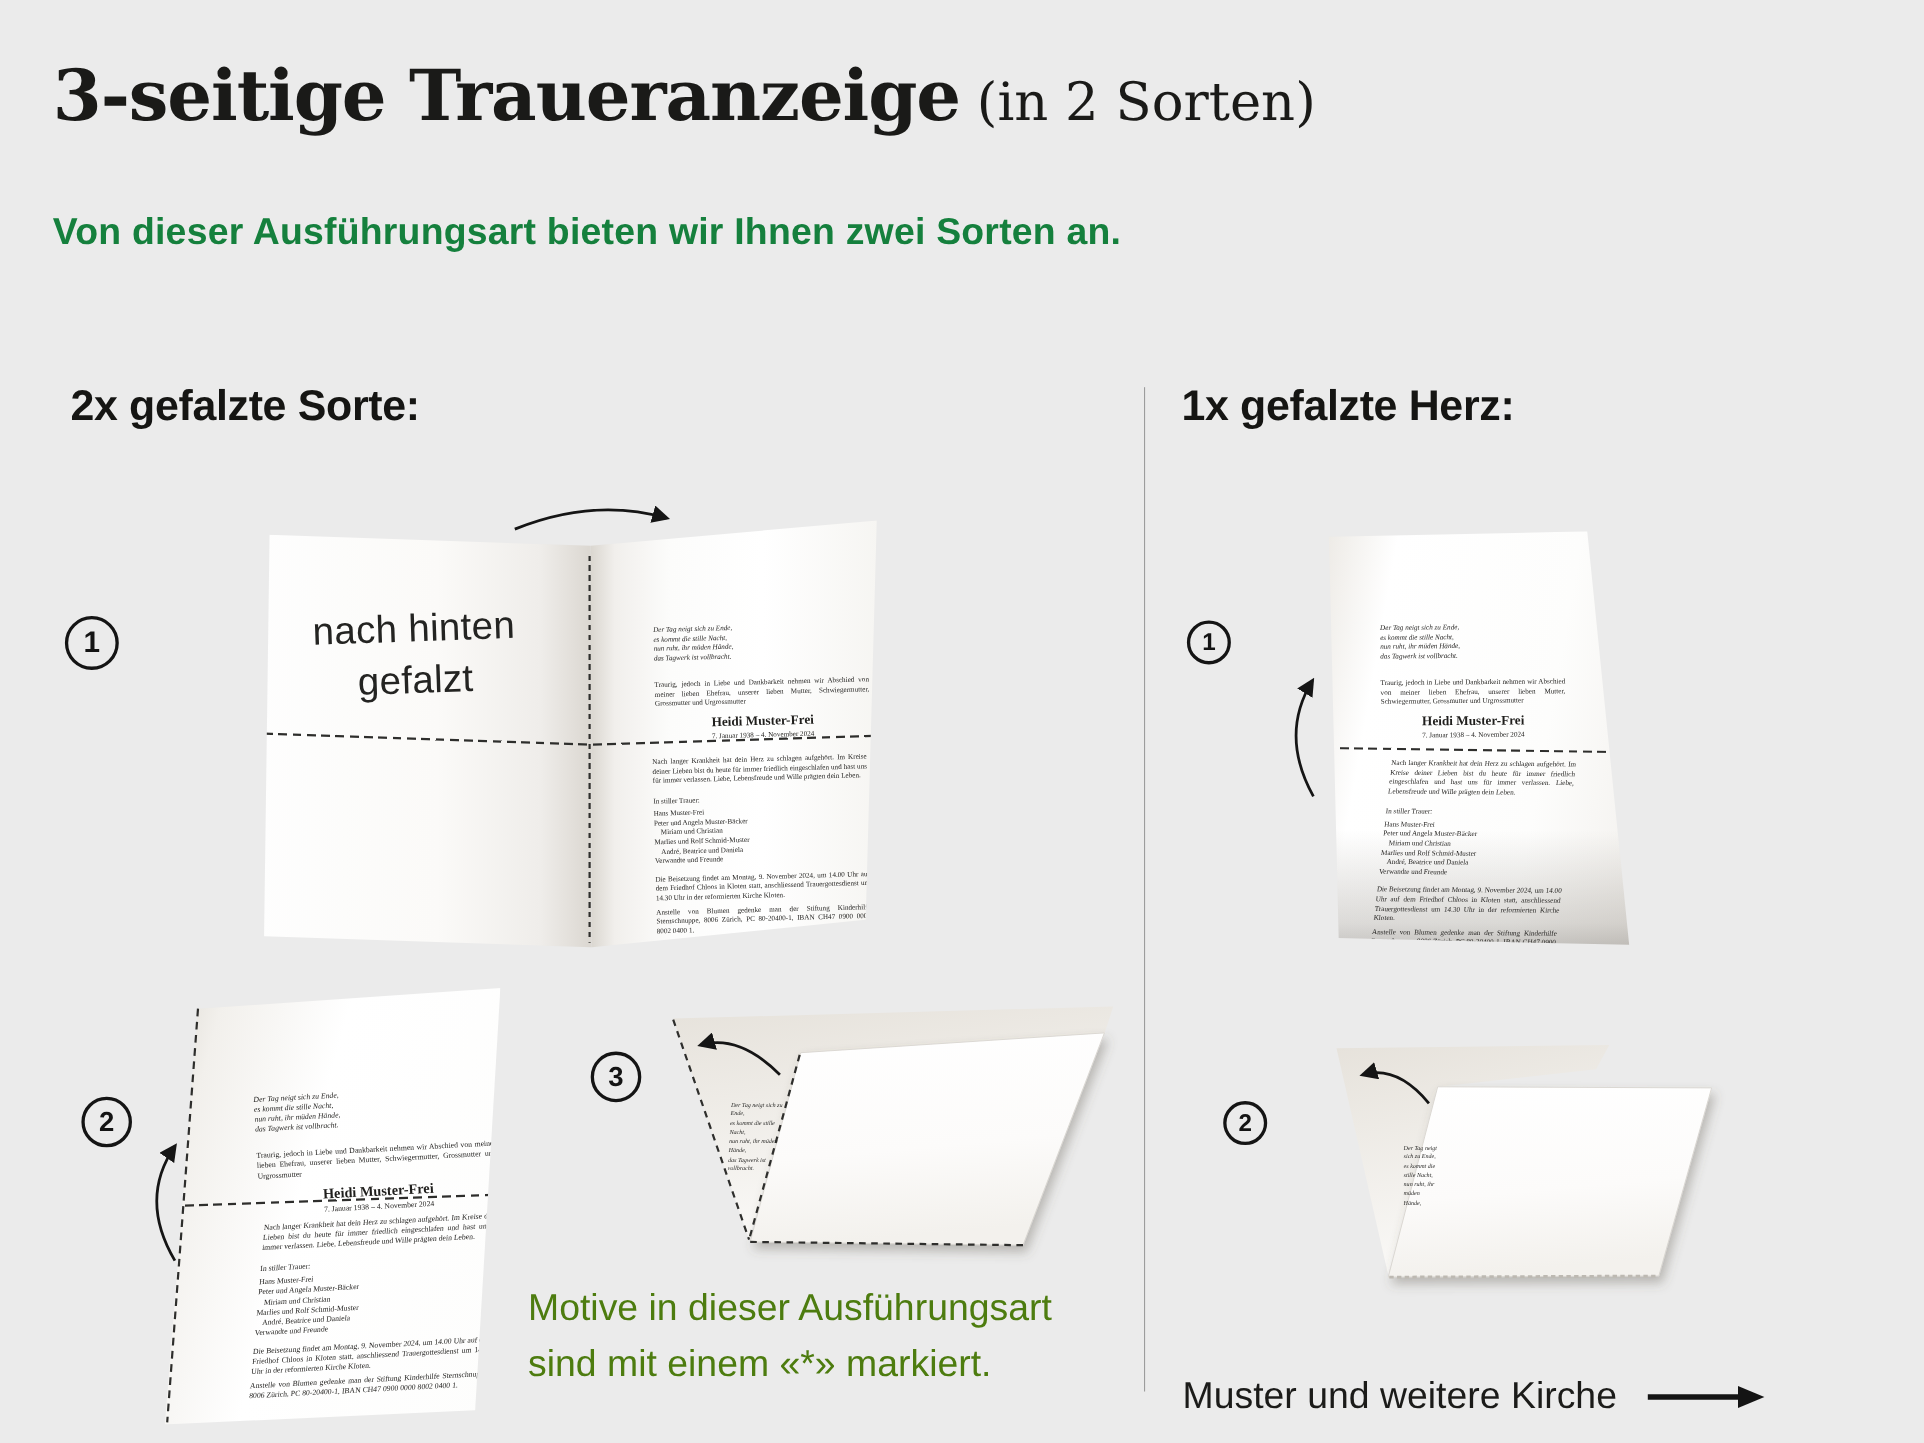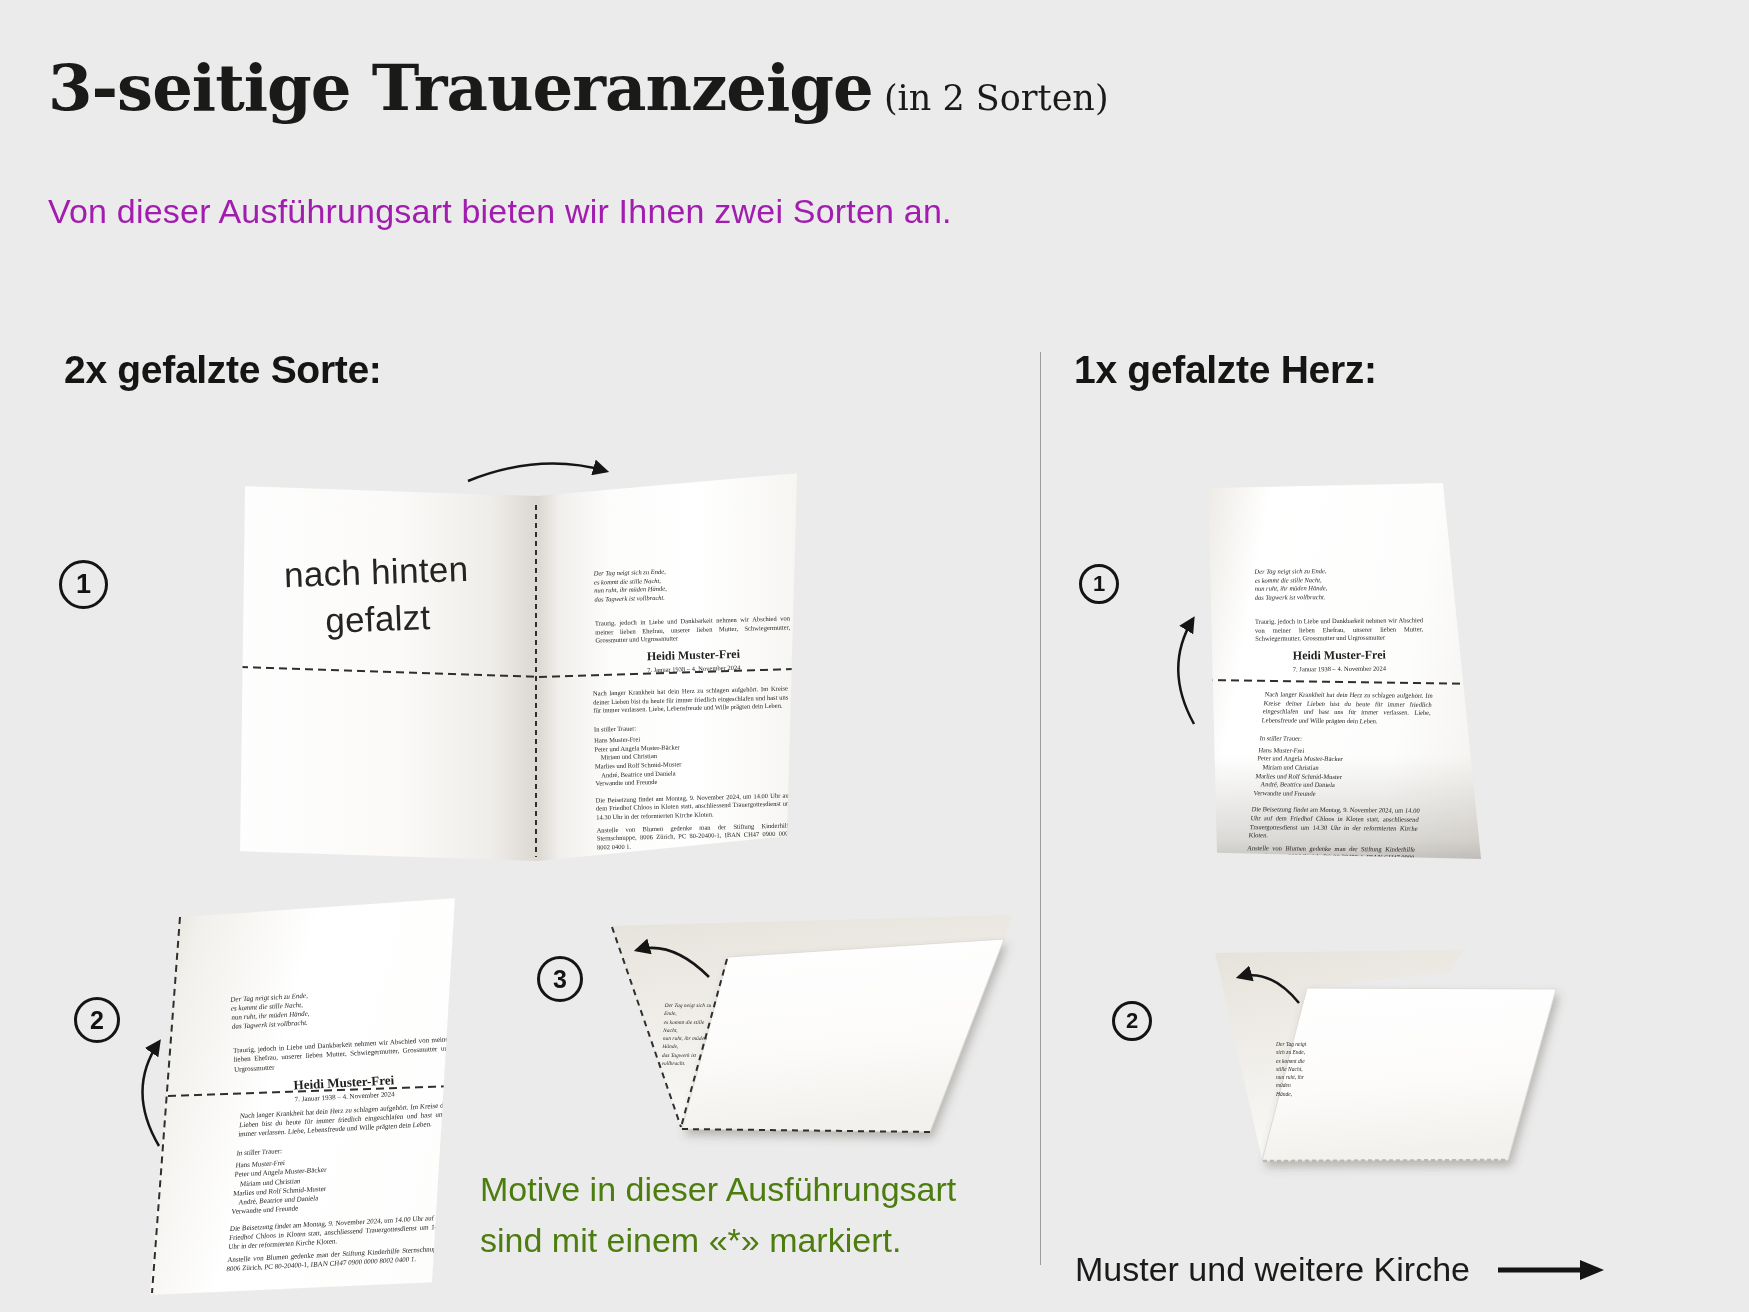--- a/index.html
+++ b/index.html
@@ -7,24 +7,24 @@
     position:relative; width:1749px; height:1312px;
     background:#ebebeb; overflow:hidden;
     font-family:"Liberation Sans", sans-serif; color:#1d1d1b;
   }
   
   .title {
     position:absolute; left:48px; top:50px; margin:0;
     font-family:"DejaVu Serif", serif; font-weight:700;
     font-size:64px; color:#1a1a18; letter-spacing:-1px; white-space:nowrap;
   }
-  .title .suffix { font-weight:400; font-size:35px; letter-spacing:0; }
+  .title .suffix { font-weight:400; font-size:48px; letter-spacing:0; }
   .subtitle {
     position:absolute; left:48px; top:192px; margin:0;
-    font-size:34px; color:#a21caf; letter-spacing:0.2px;
+    font-size:34px; color:#15803d; letter-spacing:0.2px;font-weight:bold;
   }
   .sec-h {
     position:absolute; top:332px; margin:16px;
     font-size:39px; font-weight:700; color:#151513; letter-spacing:-0.3px;
   }
   .sec-h.l { left:48px; } .sec-h.r { left:1058px; }
   .v-divider { position:absolute; left:1040px; top:352px; width:1px; height:913px; background:#9c9c9c; }
 
   
   .step {

